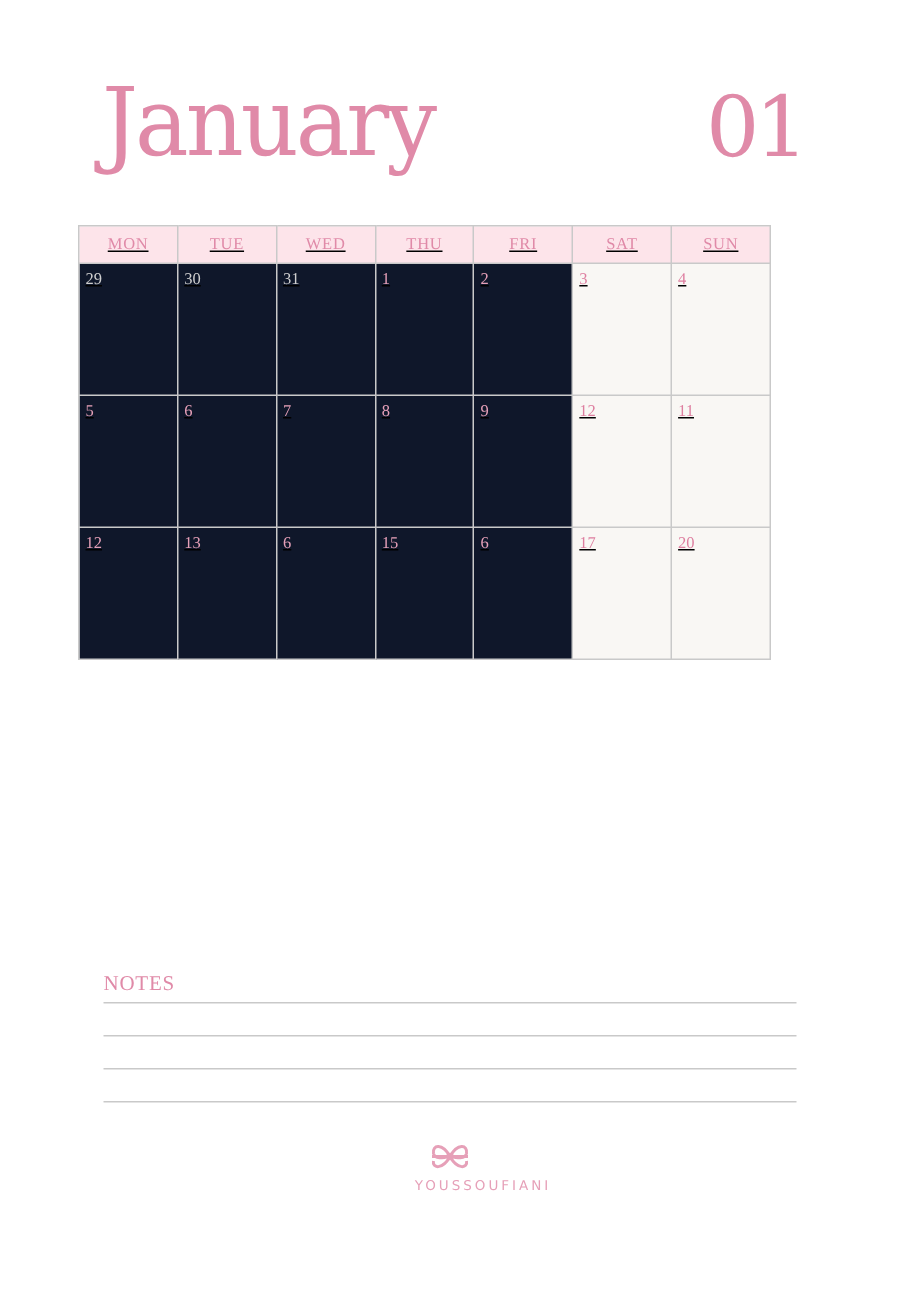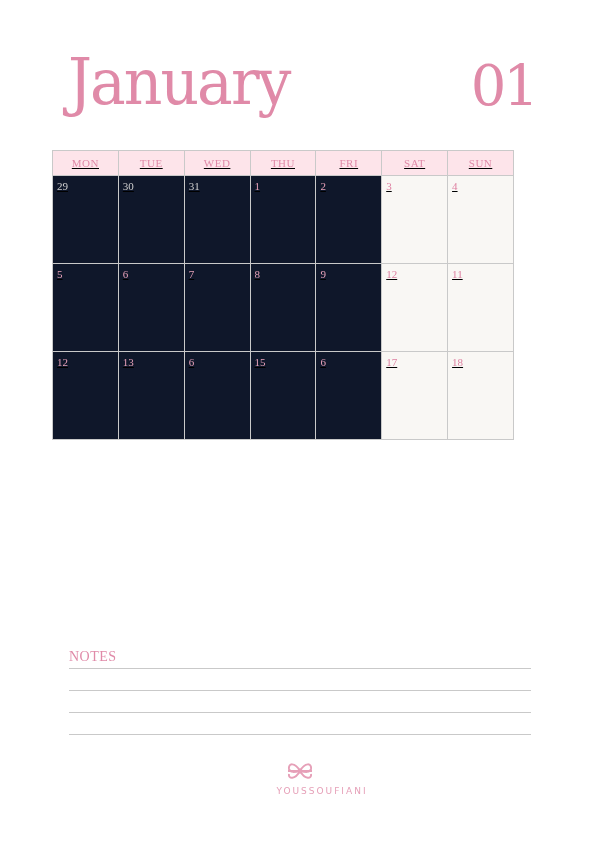--- a/index.html
+++ b/index.html
@@ -97,21 +97,21 @@
         <td>
           <span>15</span>
         </td>
         <td>
           <span>6</span>
         </td>
         <td class="wk">
           <span class="strong">17</span>
         </td>
         <td class="wk">
-          <span class="strong">18</span>
+          <span class="strong">20</span>
         </td>
       </tr>
     </tbody>
 </table>
 
 <div class="notes-label">NOTES</div>
 <div class="line" style="top:668px"></div>
 <div class="line" style="top:690px"></div>
 <div class="line" style="top:712px"></div>
 <div class="line" style="top:734px"></div>

